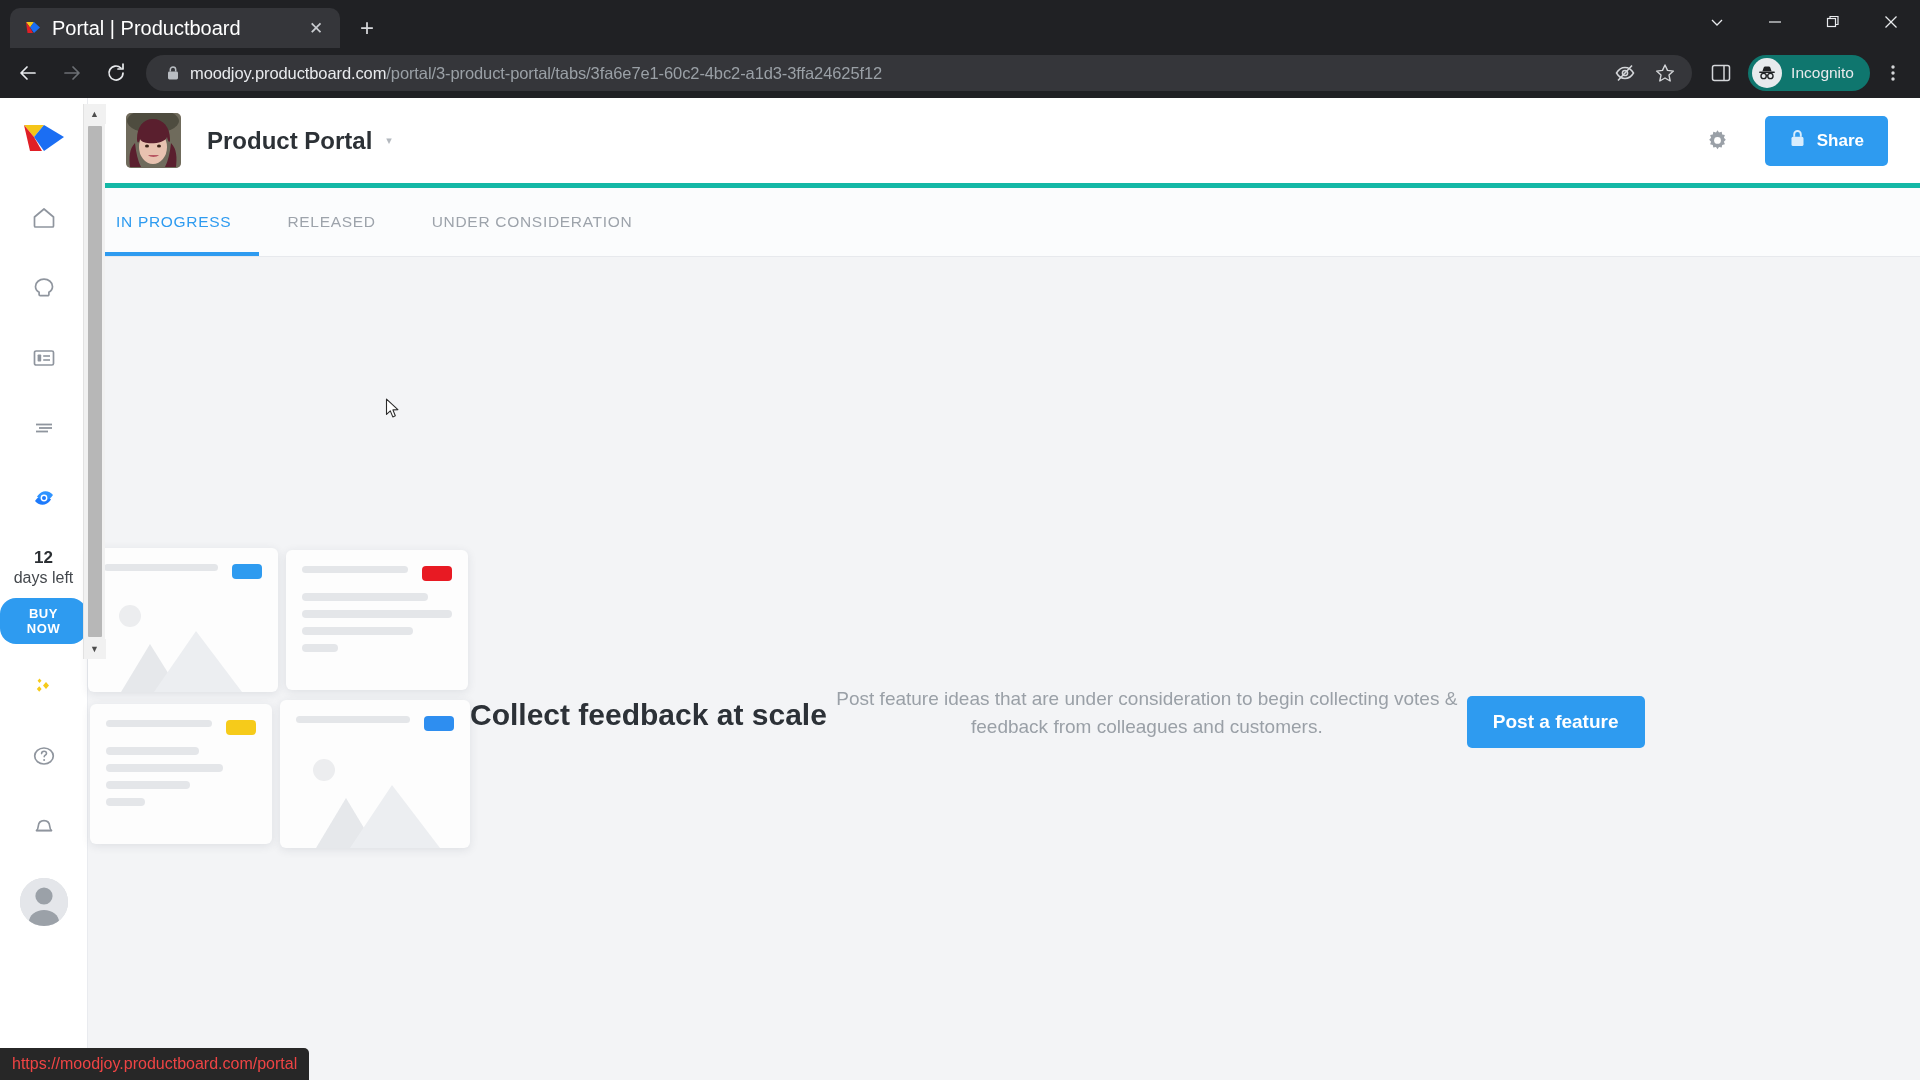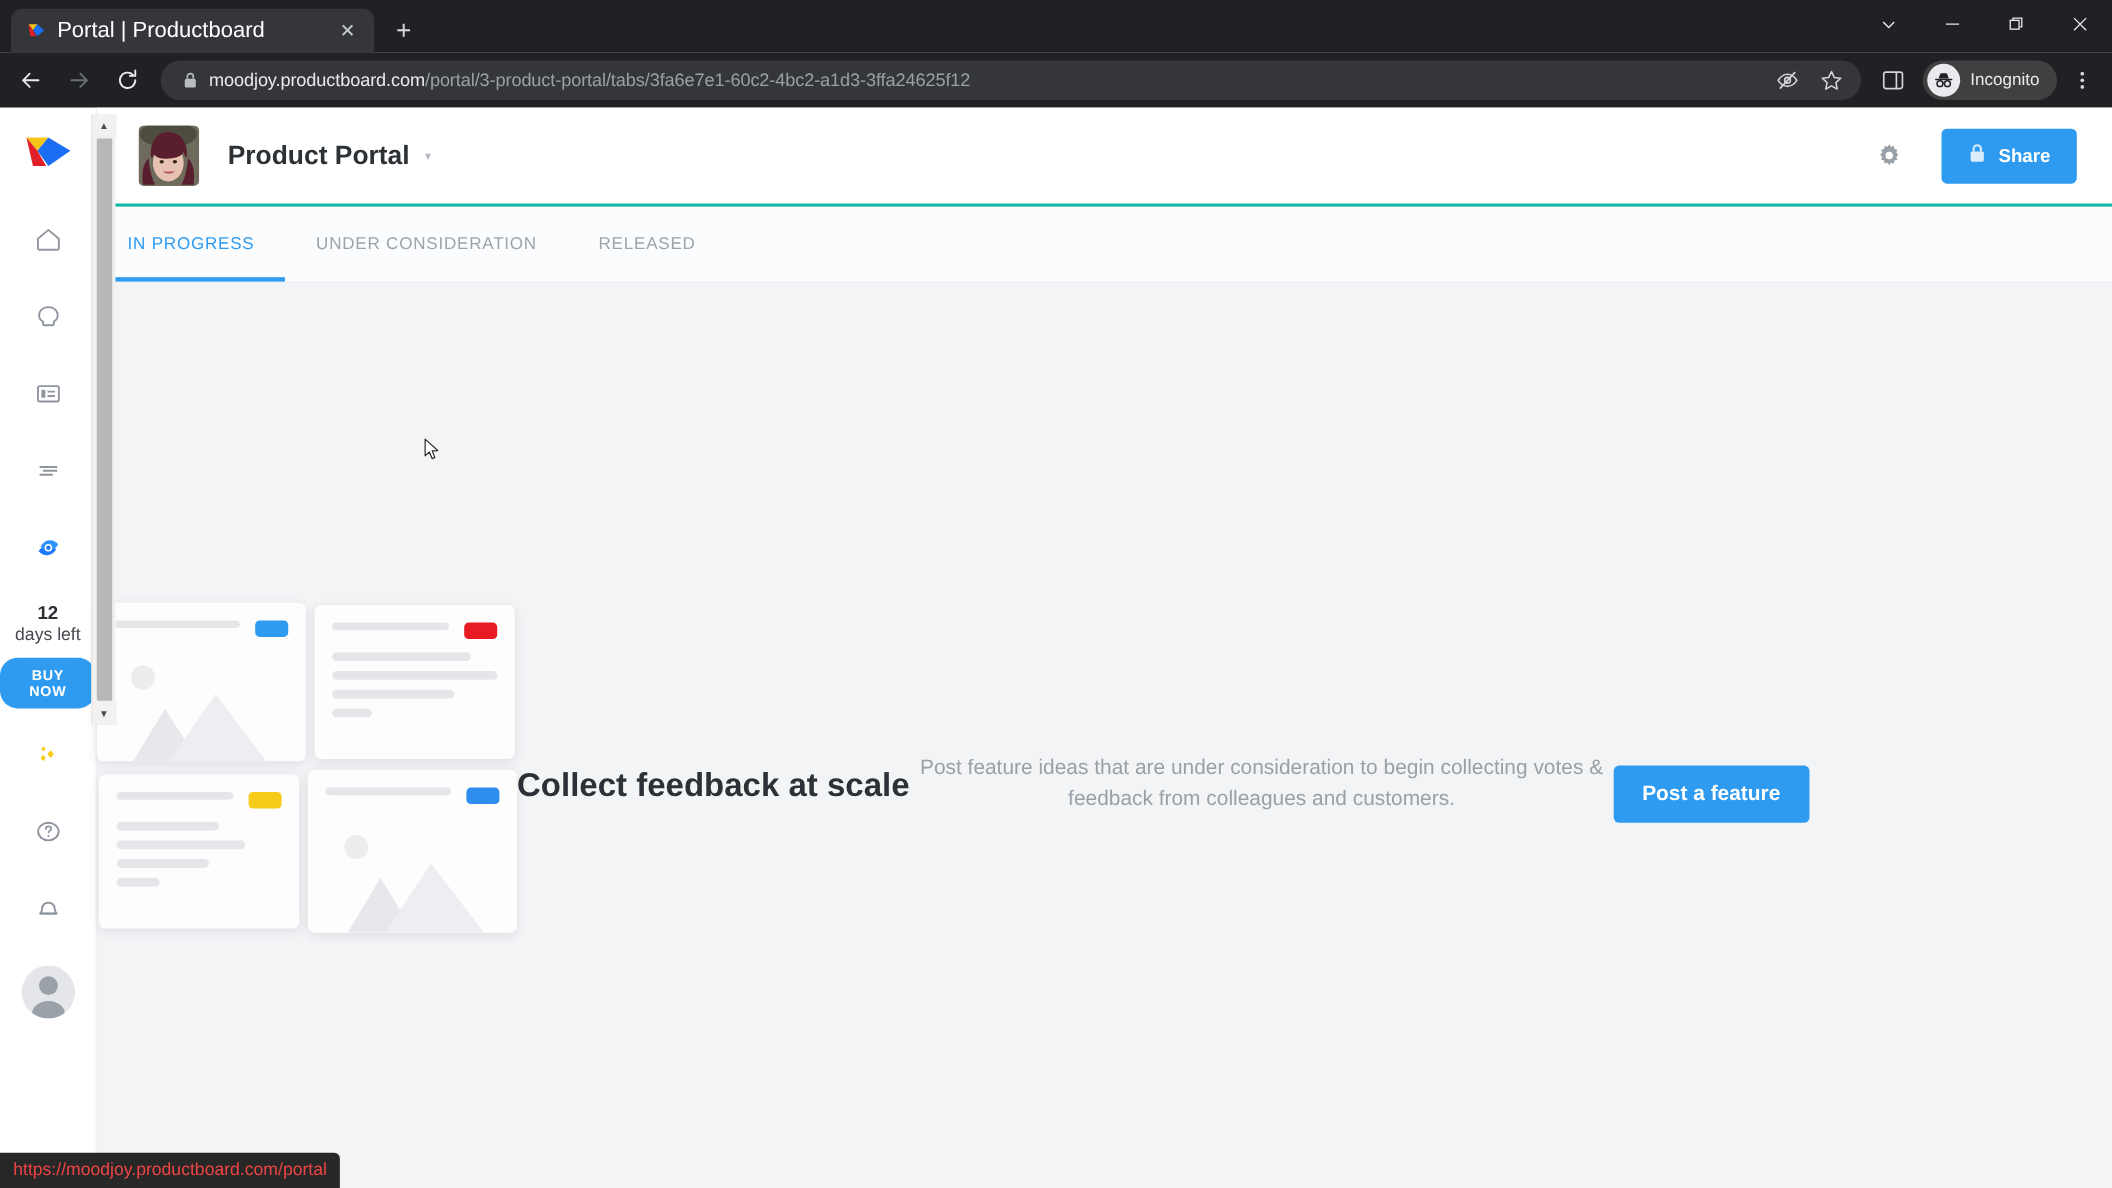--- a/index.html
+++ b/index.html
@@ -69,21 +69,21 @@
     overflow: hidden; padding-left: 6px; letter-spacing: -0.1px;
   }
   .omni-url b { color: #e8eaed; font-weight: 400; }
   .omni-right { display: flex; align-items: center; gap: 2px; }
   .tb-icon {
     width: 38px; height: 38px; border-radius: 50%;
     display: flex; align-items: center; justify-content: center; color: #d4d6d9;
     flex: 0 0 38px;
   }
   .incognito-pill {
-    height: 36px; background: #404040; border-radius: 18px;
+    height: 36px; background: #0f766e; border-radius: 18px;
     display: flex; align-items: center; gap: 9px; padding: 0 16px 0 4px;
     margin-left: 4px;
   }
   .incognito-avatar {
     width: 30px; height: 30px; border-radius: 50%; background: #e8eaed;
     display: flex; align-items: center; justify-content: center;
   }
   .incognito-label { color: #e8eaed; font-size: 15.5px; white-space: nowrap; }
 
   
@@ -135,21 +135,21 @@
   .rail-scroll .thumb {
     width: 14px; flex: 1; background: #b7b7b7; border-radius: 1px; margin: 2px 0;
   }
 
   
   .main { flex: 1; display: flex; flex-direction: column; min-width: 0; background: #f7f8fa; }
 
   .portal-header {
     height: 90px; flex: 0 0 90px; background: #ffffff;
     display: flex; align-items: center; padding: 0 32px 0 38px;
-    border-bottom: 3px solid #14b8a6;
+    border-bottom: 5px solid #14b8a6;
   }
   .portal-avatar {
     width: 55px; height: 55px; border-radius: 5px; overflow: hidden;
     flex: 0 0 55px; position: relative; background: #cbb9ae;
   }
   .portal-title {
     font-size: 24px; font-weight: 700; color: #2c3136; margin-left: 26px;
     white-space: nowrap;
   }
   .portal-caret { margin-left: 14px; color: #b3b8be; font-size: 11px; }
@@ -487,22 +487,22 @@
               <rect x="2.5" y="7.8" width="12" height="9.2" rx="1.6" fill="#ffffff" opacity="0.82"></rect>
               <path d="M5.2 7.8V5.3a3.3 3.3 0 0 1 6.6 0v2.5" stroke="#ffffff" stroke-opacity="0.82" stroke-width="1.9" fill="none"></path>
             </svg>
           </span>
           <span>Share</span>
         </button>
       </div>
 
       <div class="tabs-bar">
         <div class="ptab active">IN PROGRESS</div>
+        <div class="ptab">RELEASED</div>
         <div class="ptab">UNDER CONSIDERATION</div>
-        <div class="ptab">RELEASED</div>
       </div>
 
       <div class="content">
 
         <div class="illus">
 
           <div class="ecard c1">
             <div class="ec-head">
               <div class="ec-titleline"></div>
               <div class="ec-badge" style="background:#2e9bf0"></div>

